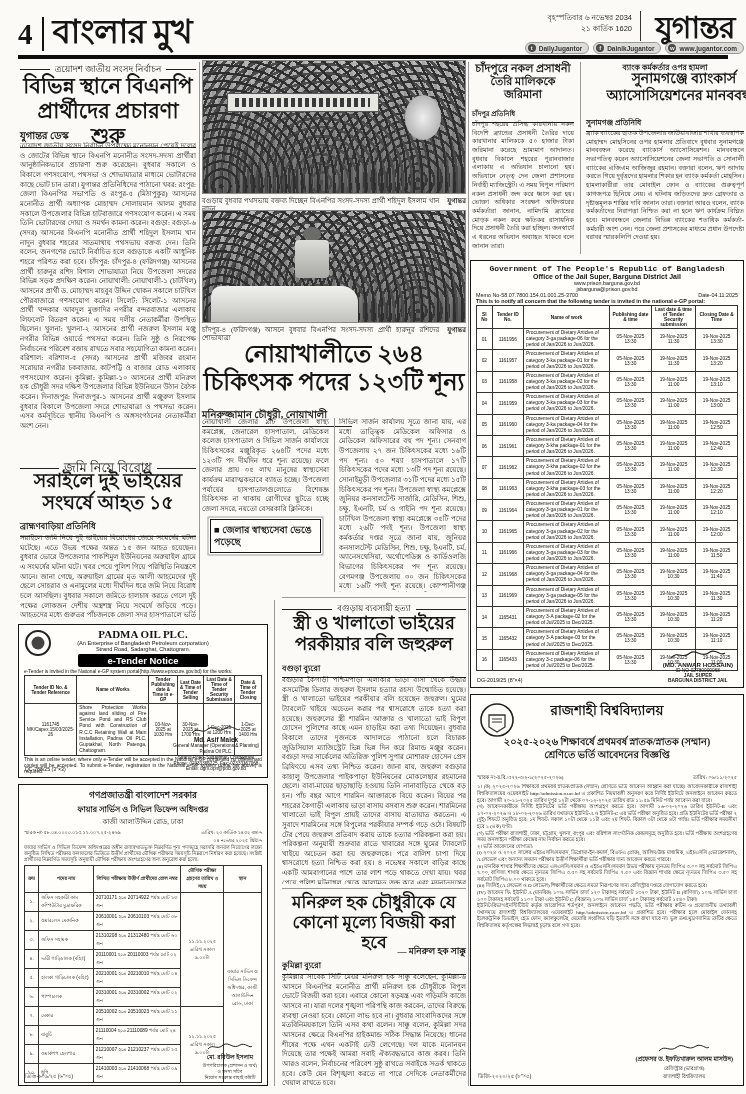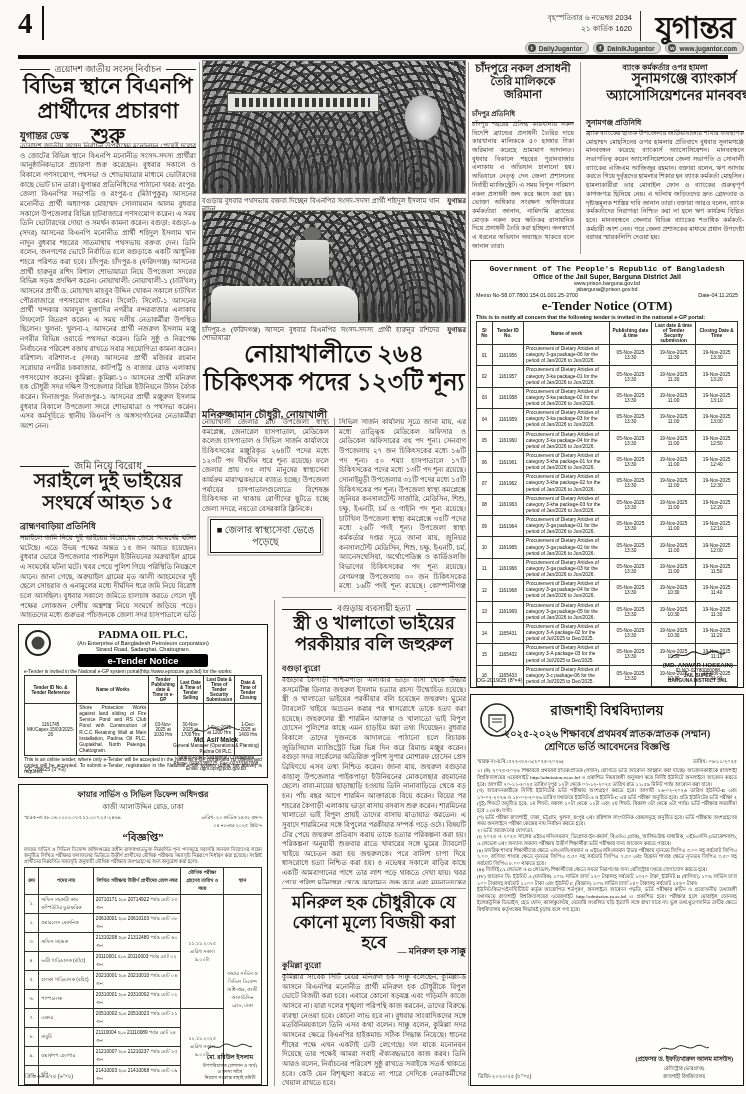--- a/index.html
+++ b/index.html
@@ -24,31 +24,32 @@
  repeating-radial-gradient(circle at 82% 90%, #383838 0 2.4px, rgba(0,0,0,0) 2.4px 7.5px),
  repeating-linear-gradient(90deg, rgba(130,130,130,.28) 0 3px, rgba(70,70,70,.28) 3px 6px),
  linear-gradient(180deg,#cfcfcf 0%,#b3b3b3 30%,#8a8a8a 62%,#595959 100%)}
 .cap{position:absolute;font-size:6.8px;display:flex;gap:8px;align-items:baseline;line-height:1.2}
 .cap .t{flex:1;text-align:justify}
 .cap .c{font-weight:bold;white-space:nowrap}
 .pill{display:flex;align-items:center;gap:3px;background:#dcdcd8;border:0.6px solid #9a9a96;border-radius:8px;padding:1px 6px 1px 2px;font-family:"Liberation Sans",sans-serif;font-size:6.5px;font-weight:bold;color:#333}
 .pill .ic{width:8px;height:8px;border-radius:50%;background:#4a4a46;color:#eee;font-size:6px;line-height:8px;text-align:center;font-weight:bold}
 .sigsc{display:block;margin:0 auto}
 .engc{font-family:"Liberation Sans",sans-serif}
-.pq{border:1.2px solid #161616;box-shadow:0 0 0 1.6px #fffefb,0 0 0 2.4px #888;padding:4px 3px;margin:4px 8px;text-align:center;font-weight:normal;font-size:9.5px;line-height:1.3;background:#fffefb;break-inside:avoid}
+.pq{border:1.2px solid #161616;box-shadow:0 0 0 1.6px #fffefb,0 0 0 2.4px #888;padding:4px 3px;margin:4px 8px;text-align:left;font-weight:bold;font-size:9.5px;line-height:1.3;background:#fffefb;break-inside:avoid}
 .notecell{font-size:4.9px;line-height:1.25;text-align:justify}
 </style>
 </head>
 <body>
 
 <div id="page">
 
   <div class="abs" style="left:18px;top:6px;display:flex;align-items:center;gap:9px">
     <span style="font-size:29px;font-weight:bold">4</span>
     <span style="width:2px;height:34px;background:#111"></span>
+    <span style="font-size:33px;font-weight:bold;letter-spacing:-0.5px">বাংলার মুখ</span>
   </div>
 
   <div class="abs engc" style="left:520px;top:13px;width:112px;text-align:right;font-size:7.5px;line-height:1.45;color:#222">
     <div>বৃহস্পতিবার ৬ নভেম্বর 2034</div>
     <div>২১ কার্তিক 1620</div>
   </div>
   <div class="abs" style="left:640px;top:11px;width:1.2px;height:30px;background:#333"></div>
   <div class="abs" style="left:646px;top:4px;width:98px;text-align:center;font-size:30px;font-weight:bold;letter-spacing:-1px">যুগান্তর</div>
 
   <div class="abs" style="left:520px;top:42px;width:224px;display:flex;gap:4px;justify-content:flex-end">
@@ -71,21 +72,21 @@
   <div class="vr" style="left:199px;top:62px;height:558px"></div>
   <div class="vr" style="left:274px;top:600px;height:486px"></div>
   <div class="vr" style="left:468px;top:62px;height:1024px"></div>
   <div class="vr" style="left:580px;top:62px;height:192px"></div>
 
   <div class="abs kick" style="left:20px;top:62px;width:176px;font-size:9px">ত্রয়োদশ জাতীয় সংসদ নির্বাচন</div>
   <div class="abs hl" style="left:20px;top:74px;width:176px;font-size:21px">বিভিন্ন স্থানে বিএনপি প্রার্থীদের প্রচারণা শুরু</div>
   <div class="abs byl" style="left:20px;top:128px;width:176px;font-size:10px">যুগান্তর ডেস্ক</div>
   <div class="abs bodytx" style="left:20px;top:142px;width:176px;height:312px;font-size:7px">ত্রয়োদশ জাতীয় সংসদ নির্বাচন উপলক্ষ্যে মনোনয়ন পেয়েই দলের ও জোটের বিভিন্ন স্থানে বিএনপি মনোনীত সংসদ-সদস্য প্রার্থীরা আনুষ্ঠানিকভাবে প্রচারণা শুরু করেছেন। বুধবার সকালে ও বিকালে গণসংযোগ, পথসভা ও শোভাযাত্রার মাধ্যমে ভোটারদের কাছে ভোট চান তারা। যুগান্তর প্রতিনিধিদের পাঠানো খবর: রংপুর: জেলা বিএনপির সভাপতি ও রংপুর-৫ (মিঠাপুকুর) আসনের মনোনীত প্রার্থী অধ্যাপক মোহাম্মদ সোলায়মান আলম বুধবার সকালে উপজেলার বিভিন্ন হাটবাজারে গণসংযোগ করেন। এ সময় তিনি ভোটারদের দোয়া ও সমর্থন কামনা করেন। বগুড়া: বগুড়া-৬ (সদর) আসনের বিএনপি মনোনীত প্রার্থী শহিদুল ইসলাম খান নাদুন বুধবার শহরের সাতমাথায় পথসভায় বক্তব্য দেন। তিনি বলেন, জনগণের ভোটে নির্বাচিত হলে বগুড়াকে একটি আধুনিক শহরে পরিণত করা হবে। চাঁদপুর: চাঁদপুর-৪ (ফরিদগঞ্জ) আসনের প্রার্থী হারুনুর রশিদ বিশাল শোভাযাত্রা নিয়ে উপজেলা সদরের বিভিন্ন সড়ক প্রদক্ষিণ করেন। নোয়াখালী: নোয়াখালী-১ (চাটখিল) আসনের প্রার্থী ড. মোহাম্মদ মাহবুব উদ্দিন খোকন সকালে চাটখিল পৌরবাজারে গণসংযোগ করেন। সিলেট: সিলেট-১ আসনের প্রার্থী খন্দকার আবদুল মুক্তাদির নগরীর বন্দরবাজার এলাকায় লিফলেট বিতরণ করেন। এ সময় দলীয় নেতাকর্মীরা উপস্থিত ছিলেন। খুলনা: খুলনা-২ আসনের প্রার্থী নজরুল ইসলাম মঞ্জু নগরীর বিভিন্ন ওয়ার্ডে পথসভা করেন। তিনি সুষ্ঠু ও নিরপেক্ষ নির্বাচনের পরিবেশ বজায় রাখতে সবার সহযোগিতা কামনা করেন। বরিশাল: বরিশাল-৫ (সদর) আসনের প্রার্থী মজিবর রহমান সরোয়ার নগরীর চকবাজার, কাটপট্টি ও বাজার রোড এলাকায় গণসংযোগ করেন। কুমিল্লা: কুমিল্লা-১০ আসনের প্রার্থী মনিরুল হক চৌধুরী সদর দক্ষিণ উপজেলার বিভিন্ন ইউনিয়নে উঠান বৈঠক করেন। দিনাজপুর: দিনাজপুর-১ আসনের প্রার্থী মঞ্জুরুল ইসলাম বুধবার বিকালে উপজেলা সদরে শোভাযাত্রা ও পথসভা করেন। এসব কর্মসূচিতে স্থানীয় বিএনপি ও অঙ্গসংগঠনের নেতাকর্মীরা অংশ নেন।</div>
 
-  <div class="abs kick" style="left:20px;top:458px;width:176px;font-size:10px">জমি নিয়ে বিরোধ</div>
+  <div class="abs kick" style="left:20px;top:458px;width:176px;font-size:13px">জমি নিয়ে বিরোধ</div>
   <div class="abs hl" style="left:20px;top:470px;width:176px;font-size:19px">সরাইলে দুই ভাইয়ের সংঘর্ষে আহত ১৫</div>
   <div class="abs byl" style="left:20px;top:520px;width:176px;font-size:8.5px">ব্রাহ্মণবাড়িয়া প্রতিনিধি</div>
   <div class="abs bodytx" style="left:20px;top:534px;width:176px;height:86px;font-size:7px">সরাইলে জমি নিয়ে দুই ভাইয়ের বিরোধের জেরে সংঘর্ষের ঘটনা ঘটেছে। এতে উভয় পক্ষের অন্তত ১৫ জন আহত হয়েছেন। বুধবার ভোরে উপজেলার পাকশিমুল ইউনিয়নের অরুয়াইল গ্রামে এ সংঘর্ষের ঘটনা ঘটে। খবর পেয়ে পুলিশ গিয়ে পরিস্থিতি নিয়ন্ত্রণে আনে। জানা গেছে, অরুয়াইল গ্রামের মৃত আলী আহমেদের দুই ছেলে সোহরাব ও এনামুলের মধ্যে দীর্ঘদিন ধরে জমি নিয়ে বিরোধ চলে আসছিল। বুধবার সকালে জমিতে হালচাষ করতে গেলে দুই পক্ষের লোকজন দেশীয় অস্ত্রশস্ত্র নিয়ে সংঘর্ষে জড়িয়ে পড়ে। আহতদের মধ্যে গুরুতর পাঁচজনকে জেলা সদর হাসপাতালে ভর্তি করা হয়েছে। সরাইল থানার ওসি (তদন্ত) বলেন, পরিস্থিতি এখন শান্ত রয়েছে। এ ঘটনায় অভিযোগ পেলে আইনগত ব্যবস্থা নেওয়া হবে।</div>
 
   <div class="box engc" style="left:18px;top:624px;width:250px;height:154px;padding:3px 5px">
     <svg class="abs" style="left:6px;top:5px" width="26" height="26" viewBox="0 0 26 26">
       <circle cx="13" cy="13" r="12" fill="none" stroke="#222" stroke-width="2"></circle>
       <circle cx="13" cy="13" r="6.5" fill="#444"></circle>
     </svg>
     <div class="ctr bold" style="font-size:11px;font-family:'Liberation Serif',serif">PADMA OIL PLC.</div>
@@ -124,30 +125,30 @@
       <div style="font-size:4.6px;line-height:1.25;white-space:pre-line">General Manager (Operations &amp; Planning)
 Padma Oil PLC.
 Strand Road, Sadarghat, Chattogram
 Phone: 02333366225, Fax: 02333367068
 Email: dgm.opn@pocl.gov.bd</div>
     </div>
     <div class="abs" style="left:6px;bottom:5px;font-size:5.2px">DC-788/25 (3″×3)</div>
   </div>
 
   <div class="box" style="left:18px;top:784px;width:250px;height:302px;padding:3px 5px">
+    <div class="ctr bold" style="font-size:9px">গণপ্রজাতন্ত্রী বাংলাদেশ সরকার</div>
     <div class="ctr bold" style="font-size:8px">ফায়ার সার্ভিস ও সিভিল ডিফেন্স অধিদপ্তর</div>
     <div class="ctr" style="font-size:7px">কাজী আলাউদ্দিন রোড, ঢাকা</div>
     <div style="display:flex;justify-content:space-between;font-size:4.8px;margin-top:1px">
       <span>স্মারক নং-৫৮.০৪.০০০০.০১৫.১১.০০৭.২৫-২৪৬৯</span>
       <span style="text-align:right">
         <span>তারিখ: ২০ কার্তিক ১৪৩২ বঙ্গাব্দ</span><br>
         <span>০৪ নভেম্বর ২০২৫ খ্রিষ্টাব্দ</span>
       </span>
     </div>
-    <div class="ctr bold" style="font-size:10.5px">“বিজ্ঞপ্তি”</div>
     <div class="notecell">ফায়ার সার্ভিস ও সিভিল ডিফেন্স অধিদপ্তরের অধীন রাজস্বখাতভুক্ত নিম্নবর্ণিত শূন্য পদসমূহে সরাসরি জনবল নিয়োগের লক্ষ্যে অনুষ্ঠিত লিখিত পরীক্ষার ফলাফলের ভিত্তিতে উত্তীর্ণ প্রার্থীদের মৌখিক পরীক্ষার সময়সূচি নিম্নরূপে নির্ধারণ করা হয়েছে। সংশ্লিষ্ট প্রার্থীদের নিম্নবর্ণিত সময়সূচি অনুযায়ী মৌখিক পরীক্ষায় অংশগ্রহণের জন্য অনুরোধ করা হলো:</div>
     <table style="margin-top:2px;font-size:4.8px">
       <thead>
         <tr style="font-weight:bold;text-align:center">
           <th style="width:6%">ক্রম</th>
           <th style="width:23%">পদের নাম</th>
           <th style="width:37%">লিখিত পরীক্ষায় উত্তীর্ণ প্রার্থীদের রোল নম্বর</th>
           <th style="width:18%">মৌখিক পরীক্ষা গ্রহণের তারিখ ও সময়</th>
           <th style="width:16%">স্থান</th>
         </tr>
@@ -274,21 +275,20 @@
 
   <div class="box engc" style="left:470px;top:260px;width:274px;height:428px;padding:3px 5px 46px 5px">
     <div class="ctr bold" style="font-size:8px;font-family:Liberation Mono, monospace">Government of The People's Republic of Bangladesh</div>
     <div class="ctr bold" style="font-size:7px">Office of the Jail Super, Barguna District Jail</div>
     <div class="ctr" style="font-size:5.4px">www.prison.barguna.gov.bd</div>
     <div class="ctr" style="font-size:5.4px">jsbarguna@prison.gov.bd</div>
     <div style="display:flex;justify-content:space-between;font-size:5.4px">
       <span>Memo No-58.07.7800.154.01.001.25-3700</span>
       <span>Date-04.11.2025</span>
     </div>
-    <div class="ctr bold" style="font-size:13px;font-family:'Liberation Serif',serif">e-Tender Notice (OTM)</div>
     <div class="bold" style="font-size:5.4px">This is to notify all concern that the following tender is invited in the national e-GP portal:</div>
     <table style="margin-top:1px">
       <thead>
         <tr style="font-size:4.8px;font-weight:bold;text-align:center">
           <th style="width:6%">Sl No</th>
           <th style="width:12%">Tender ID No.</th>
           <th style="width:33%">Name of work</th>
           <th style="width:16%">Publishing date &amp; time</th>
           <th style="width:17%">Last date &amp; time of Tender Security submission</th>
           <th style="width:16%">Closing Date &amp; Time</th>
@@ -455,21 +455,21 @@
     <div class="abs" style="left:6px;bottom:4px;font-size:5.4px">DG-2019/25 (8″×4)</div>
   </div>
 
   <div class="box" style="left:470px;top:694px;width:274px;height:392px;padding:5px 6px 40px 6px">
     <svg class="abs" style="left:9px;top:8px" width="34" height="34" viewBox="0 0 34 34">
       <circle cx="17" cy="17" r="16" fill="none" stroke="#222" stroke-width="1.6"></circle>
       <path d="M9 12 h16 v12 l-8 5 l-8 -5 z" fill="none" stroke="#333" stroke-width="1.3"></path>
       <path d="M12 16 h10 M12 19 h10" stroke="#333" stroke-width="1"></path>
     </svg>
     <div class="ctr bold" style="font-size:13.5px">রাজশাহী বিশ্ববিদ্যালয়</div>
-    <div class="ctr bold" style="font-size:9.8px;line-height:1.3;width:210px;margin:5px auto">২০২৫-২০২৬ শিক্ষাবর্ষে প্রথমবর্ষ স্নাতক/স্নাতক (সম্মান) শ্রেণিতে ভর্তি আবেদনের বিজ্ঞপ্তি</div>
+    <div class="ctr bold" style="font-size:9.8px;line-height:1.3;width:210px;margin:13px auto">২০২৫-২০২৬ শিক্ষাবর্ষে প্রথমবর্ষ স্নাতক/স্নাতক (সম্মান) শ্রেণিতে ভর্তি আবেদনের বিজ্ঞপ্তি</div>
     <div style="display:flex;justify-content:space-between;font-size:5px;margin-top:2px">
       <span>স্মারক নং-র.বি./৫২২-৩/২-১(২০২৫-২০২৬)</span>
       <span>তারিখ: ০৬/১১/২০২৫</span>
     </div>
     <div class="bodytx" style="font-size:5px;line-height:1.32;height:282px;margin-top:2px">১। (ক) ২০২৫-২০২৬ শিক্ষাবর্ষে প্রথমবর্ষ স্নাতক/স্নাতক (সম্মান) শ্রেণিতে ভর্তি আবেদন আহ্বান করা যাচ্ছে। আবেদনকারীকে রাজশাহী বিশ্ববিদ্যালয়ের ওয়েবসাইট http://admission.ru.ac.bd এ প্রকাশিত নিয়মাবলী অনুসরণ করে নির্দিষ্ট ইউনিটে অনলাইনে আবেদন করতে হবে। আগামী ২০-১১-২০২৫ তারিখ দুপুর ১২টা থেকে ০৭-১২-২০২৫ তারিখ রাত ১১:৫৯ মিনিট পর্যন্ত আবেদন করা যাবে।
 (খ) আবেদনকারীকে নির্দিষ্ট ইউনিটের ভর্তি পরীক্ষায় অংশগ্রহণ করতে হবে। আগামী ১৬-০২-২০২৬ তারিখ ইউনিট-B এবং ১৭-০২-২০২৬ ও ১৮-০২-২০২৬ তারিখ যথাক্রমে ইউনিট-A ও ইউনিট-C এর ভর্তি পরীক্ষা অনুষ্ঠিত হবে। প্রতি ইউনিটের ভর্তি পরীক্ষা ২ (দুই) শিফটে অনুষ্ঠিত হবে; ১ম শিফট: সকাল ১০টা থেকে ১১টা এবং ২য় শিফট: বিকাল ৩টা থেকে ৪টা পর্যন্ত। ভর্তি পরীক্ষার সময়সীমা হবে ১ (এক) ঘণ্টা।
 (গ) ভর্তি পরীক্ষা রাজশাহী, ঢাকা, চট্টগ্রাম, খুলনা, রংপুর এবং বরিশাল সাংগঠনিক কেন্দ্রসমূহে অনুষ্ঠিত হবে। ভর্তি পরীক্ষায় অংশগ্রহণের সময় অনলাইনে পরীক্ষা কেন্দ্রের নাম নির্বাচন করতে হবে।
 ২। ভর্তি আবেদনের যোগ্যতা:
 (i) ২০২৪ ও ২০২৫ সালের এইচএসসি/সমমান, ডিপ্লোমা-ইন-কমার্স, বিএফএ (প্রাক), আলিম/উচ্চ মাধ্যমিক, এইচএসসি (ভোকেশনাল), A লেভেল এবং অন্যান্য সমমান পরীক্ষায় উত্তীর্ণ শিক্ষার্থীরা ভর্তি পরীক্ষার জন্য আবেদন করতে পারবে।
 (ii) মানবিক শাখার শিক্ষার্থীদের ক্ষেত্রে এসএসসি/সমমান ও এইচএসসি/সমমান উভয় পরীক্ষায় ন্যূনতম জিপিএ ৩.০০ সহ সর্বমোট জিপিএ ৭.০০, বাণিজ্য শাখার ক্ষেত্রে ন্যূনতম জিপিএ ৩.৫০ সহ সর্বমোট জিপিএ ৭.৫০ এবং বিজ্ঞান শাখার ক্ষেত্রে ন্যূনতম জিপিএ ৩.৫০ সহ সর্বমোট জিপিএ ৮.০০ থাকতে হবে।

